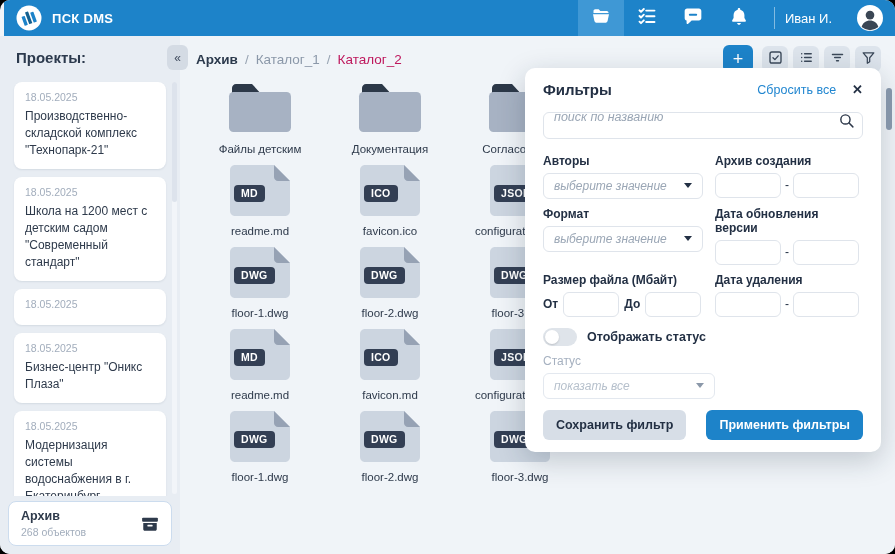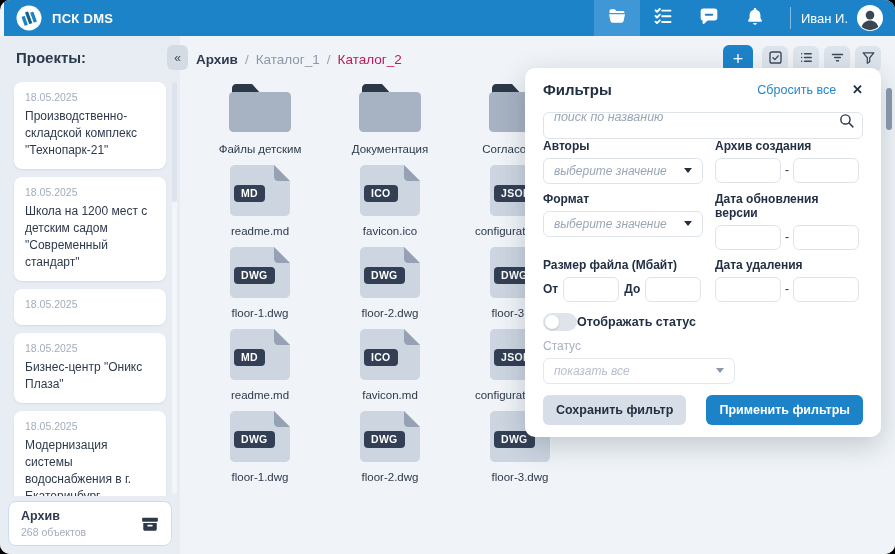--- a/index.html
+++ b/index.html
@@ -8,21 +8,21 @@
 
   
   .topbar { position:absolute; left:4px; top:0; right:0; height:36px; background:#1d83c9; display:flex; align-items:center; padding:0 12px; z-index:40; }
   .brand { display:flex; align-items:center; gap:10px; }
   .brand-logo { width:26px; height:26px; display:flex; }
   .brand-text { color:#fff; font-size:13px; font-weight:700; letter-spacing:.3px; }
   .topnav { margin-left:auto; display:flex; align-items:center; height:100%; }
   .nav-item { width:46px; height:36px; display:flex; align-items:center; justify-content:center; cursor:pointer; }
   .nav-item.active { background:#3f98d5; }
   .topnav-sep { width:1px; height:22px; background:rgba(255,255,255,.45); margin:0 10px 0 12px; }
-  .user-name { color:#fff; font-size:13px; margin-right:9px; }
+  .user-name { color:#fff; font-size:13px; margin-right:25px; }
   .avatar { width:26px; height:26px; display:flex; }
 
   
   .sidebar { position:absolute; left:0; top:36px; bottom:0; width:180px; background:#e8edf3; z-index:10; }
   .sidebar-title { font-size:15px; font-weight:700; color:#2c3a4d; padding:13px 0 0 16px; }
   .collapse-btn { position:absolute; left:167px; top:9px; width:21px; height:25px; background:#d4dbe4; border-radius:6px; display:flex; align-items:center; justify-content:center; font-size:12px; color:#3f4b5e; cursor:pointer; z-index:15; }
   .project-list { position:absolute; left:0; right:0; top:44px; bottom:58px; overflow:hidden; padding:2px 14px 0 14px; }
   .sidebar-scroll { position:absolute; right:3px; top:46px; bottom:60px; width:5px; background:#f2f5f9; border-radius:3px; }
   .sidebar-scroll .thumb { position:absolute; top:0; left:0; width:5px; height:120px; background:#dde3ec; border-radius:3px; }
   .project-card { background:#fff; border-radius:8px; padding:9px 11px 10px; margin-bottom:8px; box-shadow:0 1px 2px rgba(40,60,90,.10); cursor:pointer; }
@@ -56,40 +56,40 @@
   
   .filters-panel { position:absolute; left:525px; top:68px; width:356px; background:#fff; border-radius:10px; box-shadow:0 8px 28px rgba(25,39,60,.22); padding:13px 18px 12px; z-index:30; }
   .fp-header { display:flex; align-items:center; }
   .fp-title { font-size:15px; font-weight:700; color:#233044; }
   .fp-reset { margin-left:auto; font-size:12.5px; color:#2186d0; cursor:pointer; }
   .fp-close { margin-left:16px; font-size:13px; font-weight:700; color:#233044; cursor:pointer; }
   .fp-search { position:relative; margin-top:9px; }
   .fp-search input { width:100%; height:27px; border:1px solid #dfe4eb; border-radius:6px; padding:0 32px 16px 10px; font-size:12.5px; font-family:"Liberation Sans",sans-serif; color:#2e3a4b; outline:none; }
   .fp-search input::placeholder { color:#9aa6b5; font-style:italic; }
   .fp-search .mag { position:absolute; right:8px; top:5px; width:17px; height:17px; cursor:pointer; }
-  .fp-form { margin-top:0; display:grid; grid-template-columns:160px 148px; column-gap:12px; row-gap:8px; }
+  .fp-form { margin-top:15px; display:grid; grid-template-columns:160px 148px; column-gap:12px; row-gap:8px; }
   .fp-label { font-size:12px; font-weight:700; color:#233044; margin-bottom:5px; }
   .fp-label.muted { color:#a6b1c0; font-weight:400; }
   .fp-select { height:26px; border:1px solid #dfe4eb; border-radius:6px; display:flex; align-items:center; padding:0 10px; cursor:pointer; }
   .fp-select .ph { font-size:12px; font-style:italic; color:#9aa6b5; }
   .fp-select .caret { margin-left:auto; width:0; height:0; border-left:4px solid transparent; border-right:4px solid transparent; border-top:5px solid #233044; }
   .fp-select.disabled .ph { color:#b6c0cc; }
   .fp-select.disabled .caret { border-top-color:#8b98a9; }
   .date-pair { display:flex; align-items:center; }
   .date-pair input { width:66px; height:25px; border:1px solid #dfe4eb; border-radius:6px; outline:none; padding:0 6px; font-size:12px; font-family:"Liberation Sans",sans-serif; }
   .date-dash { margin:0 4px; color:#233044; font-size:12px; }
   .size-pair { display:flex; align-items:center; gap:5px; }
   .size-pair .sz-label { font-size:12px; font-weight:700; color:#233044; }
   .size-pair input { width:56px; height:25px; border:1px solid #dfe4eb; border-radius:6px; outline:none; padding:0 6px; font-size:12px; font-family:"Liberation Sans",sans-serif; }
-  .fp-toggle-row { margin-top:11px; display:flex; align-items:center; gap:0; }
+  .fp-toggle-row { margin-top:11px; display:flex; align-items:center; gap:10px; }
   .toggle { width:34px; height:18px; background:#dfe4ea; border-radius:9px; position:relative; cursor:pointer; }
   .toggle .knob { position:absolute; left:2px; top:2px; width:14px; height:14px; border-radius:50%; background:#fff; box-shadow:0 1px 2px rgba(0,0,0,.15); }
   .fp-toggle-label { font-size:12.5px; font-weight:600; color:#233044; }
   .fp-status { margin-top:8px; }
-  .fp-status .fp-select { width:192px; border-color:#e3e8ef; }
+  .fp-status .fp-select { width:172px; border-color:#e3e8ef; }
   .fp-footer { margin-top:11px; display:flex; align-items:center; justify-content:space-between; }
   .btn-save { background:#d7dee7; color:#233044; font-size:12.5px; font-weight:700; padding:8px 13px; border-radius:6px; cursor:pointer; }
   .btn-apply { background:#1d83c9; color:#fff; font-size:12.5px; font-weight:700; padding:8px 13px; border-radius:6px; cursor:pointer; }
 
   .main-scrollbar { position:absolute; right:3px; top:88px; width:6px; height:42px; background:#8494a8; border-radius:3px; z-index:35; cursor:pointer; }
 </style>
 </head>
 <body>
 
 <div class="app">

